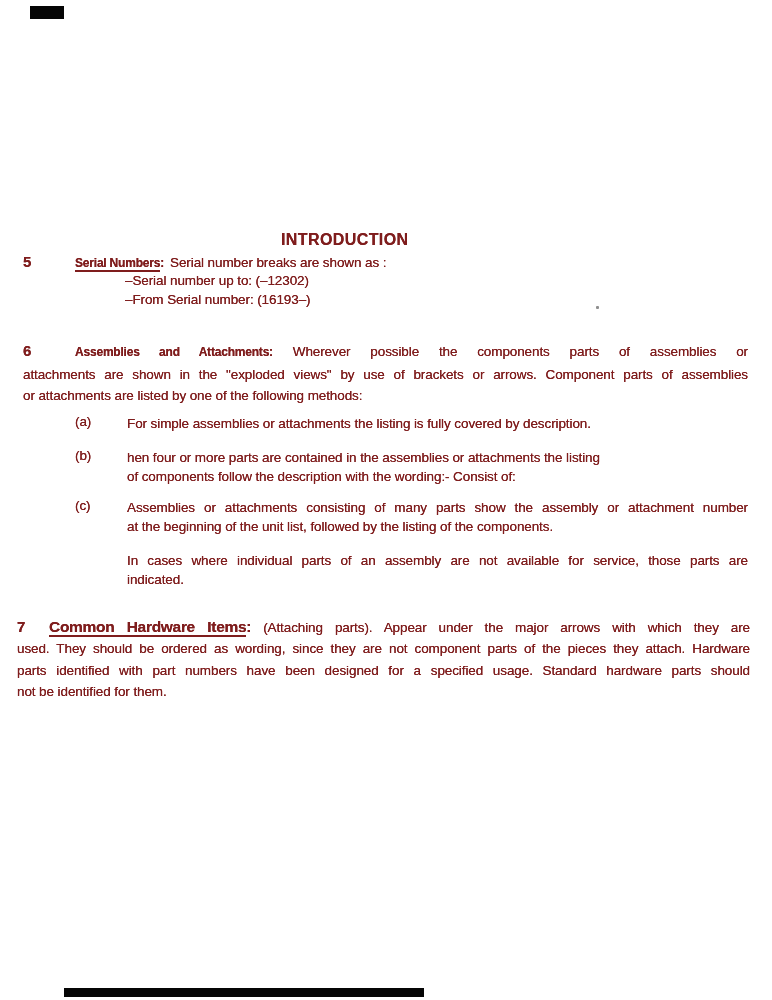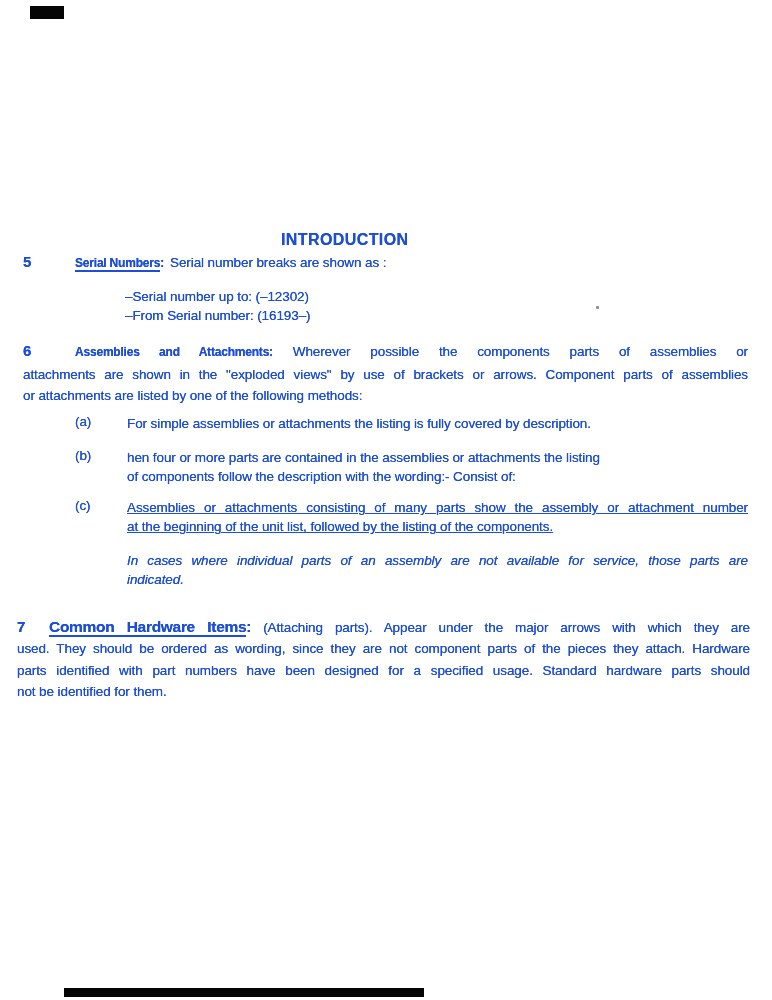--- a/index.html
+++ b/index.html
@@ -1,21 +1,21 @@
 <!DOCTYPE html>
 <html><head>
 <meta charset="utf-8">
 <style>
   html,body{margin:0;padding:0;background:#ffffff;}
   .page{
     position:relative;
     width:772px;height:1000px;
     background:#ffffff;
     font-family:"Liberation Sans","DejaVu Sans",sans-serif;
-    color:#1d4ed8;
+    color:#7f1d1d;
     text-shadow:0 0 0.45px currentColor; 
     overflow:hidden;
   }
   .abs{position:absolute;}
   
   .body{font-size:13.5px;font-weight:400;letter-spacing:-0.1px;}
   .h2{font-size:12px;font-weight:700;letter-spacing:-0.2px;}
   .h2s7{font-size:15.5px;font-weight:700;letter-spacing:-0.3px;}
   .hw{font-size:17.5px;font-weight:700;letter-spacing:-0.5px;}
   .num{display:inline-block;font-size:15px;font-weight:700;}
@@ -43,21 +43,21 @@
 
 <div class="page">
 
   <div class="abs artifact" style="left:30px;top:6px;width:34px;height:13px;"></div>
   <div class="abs dot" style="left:596px;top:306px;"></div>
   <div class="abs artifact" style="left:64px;top:988px;width:360px;height:9px;"></div>
 
   <div class="abs intro-title" style="left:281px;top:231px;">INTRODUCTION</div>
 
   <div class="abs" style="left:23px;top:253px;width:725px;"><span class="num w52">5</span><span class="h2 u">Serial Numbers</span><span class="h2">:</span><span class="body" style="padding-left:6px;">Serial number breaks are shown as :</span></div>
-  <div class="abs body s5lines" style="left:125px;top:272px;margin-top:16px;">
+  <div class="abs body s5lines" style="left:125px;top:272px;">
     <div class="lline">–Serial number up to: (–12302)</div>
     <div class="lline">–From Serial number: (16193–)</div>
   </div>
 
   <div class="abs body s6" style="left:23px;top:340px;width:725px;">
     <div class="jline"><span class="num w52">6</span><span class="h2">Assemblies and Attachments:</span> <span>Wherever possible the components parts of assemblies or</span></div>
     <div class="jline">attachments are shown in the "exploded views" by use of brackets or arrows. Component parts of assemblies</div>
     <div class="lline">or attachments are listed by one of the following methods:</div>
   </div>
 
@@ -71,27 +71,27 @@
   <div class="abs item" style="left:75px;top:448px;width:673px;">
     <span class="ilabel">(b)</span>
     <div class="body itemlines" style="width:621px;">
       <div class="lline">hen four or more parts are contained in the assemblies or attachments the listing</div>
       <div class="lline">of components follow the description with the wording:- Consist of:</div>
     </div>
   </div>
 
   <div class="abs item" style="left:75px;top:498px;width:673px;">
     <span class="ilabel">(c)</span>
-    <div class="body itemlines" style="width:621px;text-decoration:underline;">
+    <div class="body itemlines" style="width:621px;">
       <div class="jline">Assemblies or attachments consisting of many parts show the assembly or attachment number</div>
       <div class="lline">at the beginning of the unit list, followed by the listing of the components.</div>
     </div>
   </div>
 
-  <div class="abs body itemlines" style="left:127px;top:551px;width:621px;font-style:italic;">
+  <div class="abs body itemlines" style="left:127px;top:551px;width:621px;">
     <div class="jline">In cases where individual parts of an assembly are not available for service, those parts are</div>
     <div class="lline">indicated.</div>
   </div>
 
   <div class="abs body s7blk" style="left:17px;top:616px;width:733px;">
     <div class="jline"><span class="num w32">7</span><span class="h2s7 u">Common Hardware Items</span><span class="h2s7">:</span> <span>(Attaching parts). Appear under the major arrows with which they are</span></div>
     <div class="jline">used. They should be ordered as wording, since they are not component parts of the pieces they attach. Hardware</div>
     <div class="jline">parts identified with part numbers have been designed for a specified usage. Standard hardware parts should</div>
     <div class="lline">not be identified for them.</div>
   </div>

